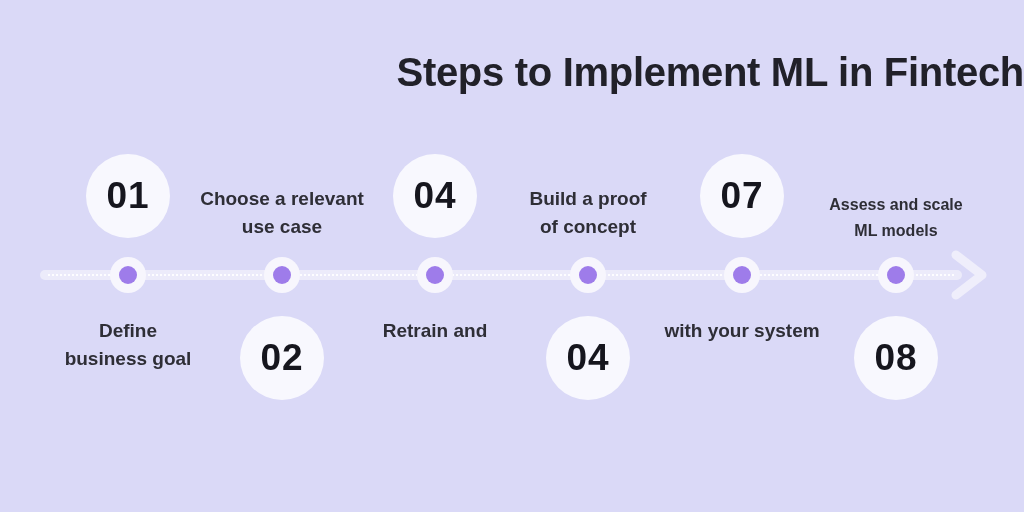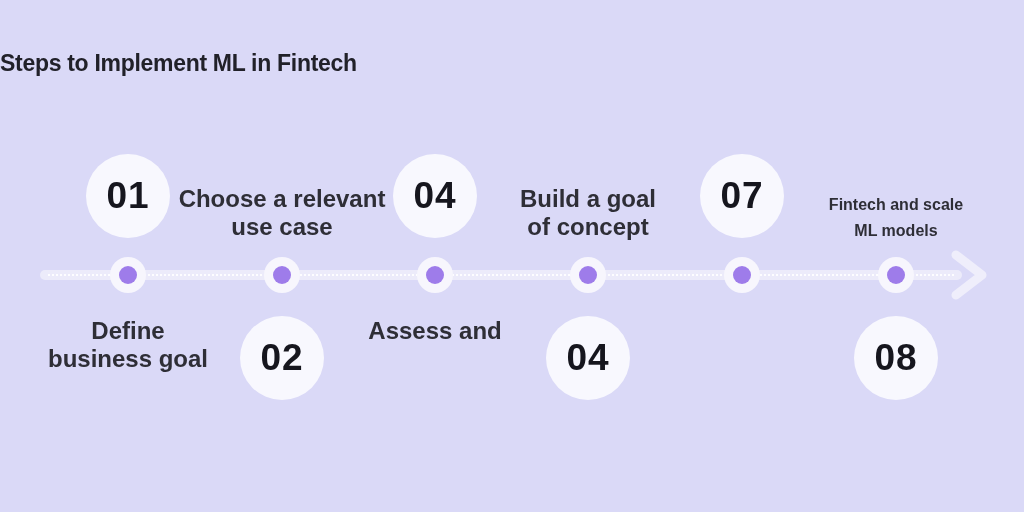--- a/index.html
+++ b/index.html
@@ -23,22 +23,22 @@
     position: relative;
     width: 1024px;
     height: 512px;
     background: var(--bg);
   }
   .title {
     position: absolute;
     top: 50px;
     left: 0;
     width: 100%;
-    text-align: left;
-    font-size: 23px;
+    text-align: right;
+    font-size: 40px;
     font-weight: 800;
     letter-spacing: -0.3px;
     color: var(--title);
   }
   
   .line {
     position: absolute;
     left: 40px;
     top: 270px;
     width: 922px;
@@ -86,21 +86,21 @@
     font-size: 37px;
     font-weight: 700;
     letter-spacing: 1px;
     color: var(--number);
   }
   
   .label {
     position: absolute;
     transform: translateX(-50%);
     text-align: center;
-    font-size: 24px;
+    font-size: 19px;
     line-height: 28px;
     font-weight: 700;
     color: var(--label);
     white-space: nowrap;
     z-index: 2;
   }
   .label span { display: block; }
   .label.top { top: 185px; }
   .label.bottom { top: 317px; }
   .label.small { font-size: 16px; line-height: 26px; }
@@ -153,42 +153,43 @@
   <div class="label top x2">
     <span>Choose a relevant</span>
     <span>use case</span>
   </div>
   <div class="dot x2"></div>
 
   <div class="circle top x3">
     <span class="num">04</span>
   </div>
   <div class="label bottom x3">
-    <span>Assess and</span>
+    <span>Retrain and</span>
   </div>
   <div class="dot x3"></div>
 
   <div class="circle bottom x4">
     <span class="num">04</span>
   </div>
   <div class="label top x4">
-    <span>Build a goal</span>
+    <span>Build a proof</span>
     <span>of concept</span>
   </div>
   <div class="dot x4"></div>
 
   <div class="circle top x5">
     <span class="num">07</span>
   </div>
   <div class="label bottom x5">
+    <span>with your system</span>
   </div>
   <div class="dot x5"></div>
 
   <div class="circle bottom x6">
     <span class="num">08</span>
   </div>
   <div class="label top small x6">
-    <span>Fintech and scale</span>
+    <span>Assess and scale</span>
     <span>ML models</span>
   </div>
   <div class="dot x6"></div>
 
 </div>
 
 </body></html>

